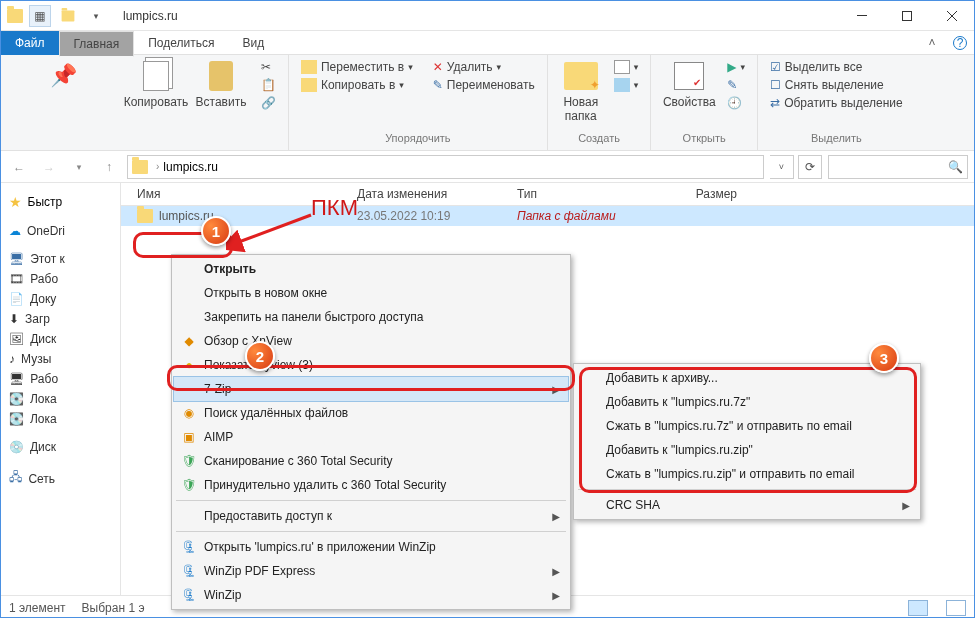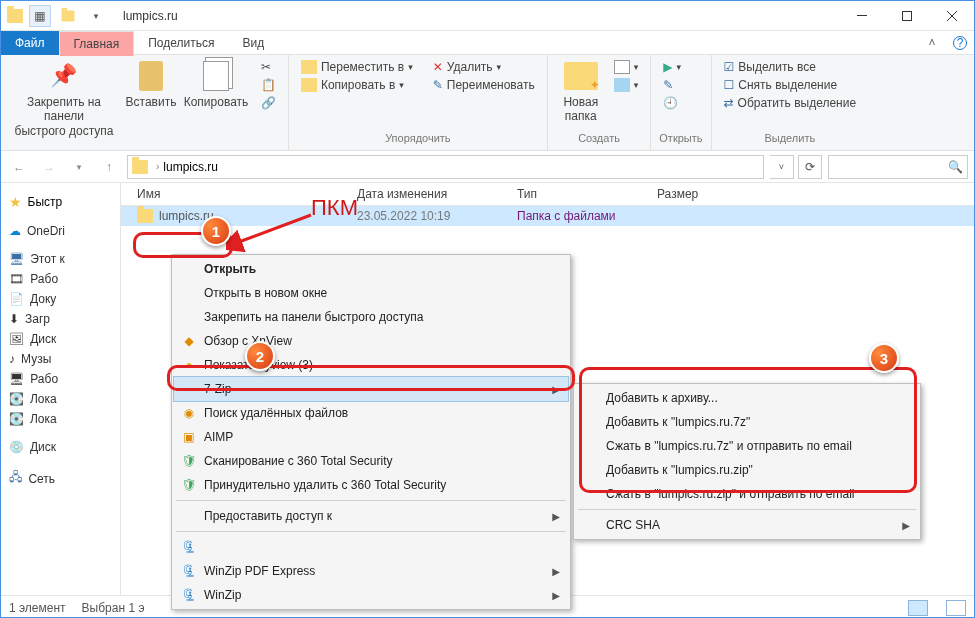--- a/index.html
+++ b/index.html
@@ -12,21 +12,21 @@
   .titlebar .title { flex: 1; padding-left: 10px; color: #333; }
   .win-btns { display: flex; }
   .win-btn { width: 45px; height: 30px; display: flex; align-items: center; justify-content: center; color: #555; }
   .folder-icon { width: 16px; height: 14px; background: #f9d978; border-radius: 1px; position: relative; display: inline-block; }
   .folder-icon::before { content: ""; position: absolute; left: 0; top: -3px; width: 7px; height: 3px; background: #f9d978; border-radius: 1px 1px 0 0; }
 
   
   .tabs { height: 24px; background: #fff; display: flex; align-items: stretch; border-bottom: 1px solid #e1e1e1; }
   .tab { padding: 12px 14px; color: #444; display: flex; align-items: center; }
   .tab.file { background: #1979ca; color: #fff; }
-  .tab.active { border: 1px solid #e1e1e1; border-bottom: 1px solid #f5f6f7; background: #fca5a5; margin-bottom: -1px; }
+  .tab.active { border: 1px solid #e1e1e1; border-bottom: 1px solid #f5f6f7; background: #a3a3a3; margin-bottom: -1px; }
   .tabs .spacer { flex: 1; }
   .tab-help { width: 28px; display:flex; align-items:center; justify-content:center; color:#1979ca; }
   .tab-chev { width: 28px; display:flex; align-items:center; justify-content:center; color:#666; }
 
   
   .ribbon { height: 96px; background: #f5f6f7; border-bottom: 1px solid #e1e1e1; display: flex; }
   .group { border-right: 1px solid #e1e1e1; padding: 4px 8px; display: flex; flex-direction: column; }
   .group-body { flex: 1; display: flex; align-items: flex-start; gap: 4px; }
   .group-label { text-align: center; color: #777; font-size: 11px; padding-bottom: 2px; }
   .big-btn { width: 64px; text-align: center; color: #444; line-height: 1.2; }
@@ -58,36 +58,36 @@
   .side-item.quick { color:#000;}
   .star { color:#f5c342; font-size:14px;}
   .onedrive { color:#0a84d6;}
   .thispc { color:#3a6ea5;}
   .disk { color:#999;}
   .net { color:#3a6ea5;}
   .sep { height:8px; }
 
   .content { flex:1; position:relative; }
   .cols { display:flex; border-bottom:1px solid #e5e5e5; padding:4px 0 4px 16px; color:#444;}
-  .col-name{width:220px;} .col-date{width:160px;} .col-type{width:140px;} .col-size{width:80px;}
+  .col-name{width:220px;} .col-date{width:160px;} .col-type{width:140px;} .col-size{width:80px;text-align:right;}
   .row { display:flex; align-items:center; padding:3px 0 3px 16px; color:#555;}
   .row.sel { background:#cde8ff; }
   .row .folder-icon{margin-right:6px;}
-  .row .date{color:#777;} .row .type{color:#701a75;}
+  .row .date{color:#777;} .row .type{color:#b91c1c;font-style:italic;}
 
   
   .status { height:24px; border-top:1px solid #e5e5e5; display:flex; align-items:center; padding:0 8px; gap:16px; color:#555; font-size:11px;}
   .status .spacer{flex:1;}
   .view-btn{width:20px; height:16px; border:1px solid #8cb3d9; margin-left:2px;}
   .view-btn.active{background:#cde8ff;}
 
   
   .menu { position:absolute; background:#f5f5f5; border:1px solid #bfbfbf; box-shadow:2px 2px 5px rgba(0,0,0,0.3); padding:2px; }
   .menu1 { left:170px; top:253px; width:400px; }
-  .menu2 { left:572px; top:382px; width:348px;text-align:right; }
+  .menu2 { left:572px; top:362px; width:348px;text-align:right; }
   .mi { display:flex; align-items:center; height:24px; padding:0 24px 0 30px; color:#222; position:relative; }
   .mi .mi-icon{ position:absolute; left:6px; width:18px; text-align:center; }
   .mi.sep { height:1px; background:#d0d0d0; margin:3px 2px; padding:0;}
   .mi .arrow{ position:absolute; right:8px; color:#555; font-size:10px;}
   .mi.hl { background:#d4e7f7; outline:1px solid #9ac3e6; }
   .mi-icon.green{color:#3ba657;} .mi-icon.orange{color:#e08a00;} .mi-icon.yellow{color:#e0b000;} .mi-icon.blue{color:#1979ca;}
 
   
   .callout { position:absolute; width:30px; height:30px; border-radius:50%;
     background: radial-gradient(circle at 30% 30%, #ff8a3d, #d83a12);
@@ -152,34 +152,32 @@
   </div>
 </div>
 
 <div class="ribbon">
   <div class="group">
     <div class="group-body">
       <div class="big-btn" style="width:110px;">
         <div class="bi">
             <span class="pin-icon">📌</span>
           </div>
-        <div style="white-space:pre-line;">Закрепить на панели
-быстрого доступа</div>
+      </div>
+      <div class="big-btn" style="width:66px;">
+        <div class="bi">
+            <span style="width:26px;height:30px;background:#fff;border:1px solid #999;display:inline-block;box-shadow:3px -3px 0 #fff,3px -3px 0 1px #999;"></span>
+          </div>
+        <div>Копировать</div>
       </div>
       <div class="big-btn" style="width:56px;">
         <div class="bi">
             <span style="width:24px;height:30px;background:#e6c36a;border-radius:3px;display:inline-block;position:relative;"></span>
           </div>
         <div>Вставить</div>
-      </div>
-      <div class="big-btn" style="width:66px;">
-        <div class="bi">
-            <span style="width:26px;height:30px;background:#fff;border:1px solid #999;display:inline-block;box-shadow:3px -3px 0 #fff,3px -3px 0 1px #999;"></span>
-          </div>
-        <div>Копировать</div>
       </div>
       <div class="small-col" style="margin-left:4px;">
         <div class="small-btn">
             <span>✂</span>
           </div>
         <div class="small-btn">
             <span>📋</span>
           </div>
         <div class="small-btn">
             <span>🔗</span>
@@ -235,20 +233,26 @@
             <span class="sq blue"></span>
             <span style="font-size:9px;">▾</span>
           </div>
       </div>
     </div>
     <div class="group-label">Создать</div>
   </div>
 
   <div class="group">
     <div class="group-body">
+      <div class="big-btn" style="width:60px;">
+        <div class="bi">
+            <span class="props-icon"></span>
+          </div>
+        <div>Свойства</div>
+      </div>
       <div class="small-col">
         <div class="small-btn">
             <span style="color:#3a8;">▶</span>
             <span style="font-size:9px;">▾</span>
           </div>
         <div class="small-btn">
             <span style="color:#3a6ea5;">✎</span>
           </div>
         <div class="small-btn">
             <span style="color:#888;">🕘</span>
@@ -425,20 +429,21 @@
       <span>Принудительно удалить с  360 Total Security</span>
     </div>
   <div class="mi sep"></div>
   <div class="mi">
       <span>Предоставить доступ к</span>
       <span class="arrow">▶</span>
     </div>
   <div class="mi sep"></div>
   <div class="mi">
       <span class="mi-icon blue">🗜</span>
+      <span>Открыть 'lumpics.ru' в приложении WinZip</span>
     </div>
   <div class="mi">
       <span class="mi-icon blue">🗜</span>
       <span>WinZip PDF Express</span>
       <span class="arrow">▶</span>
     </div>
   <div class="mi">
       <span class="mi-icon blue">🗜</span>
       <span>WinZip</span>
       <span class="arrow">▶</span>

